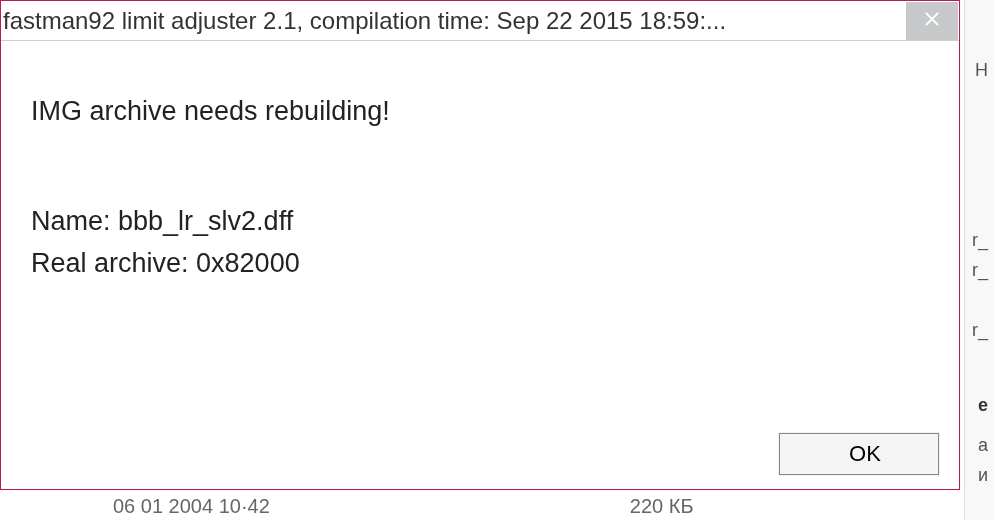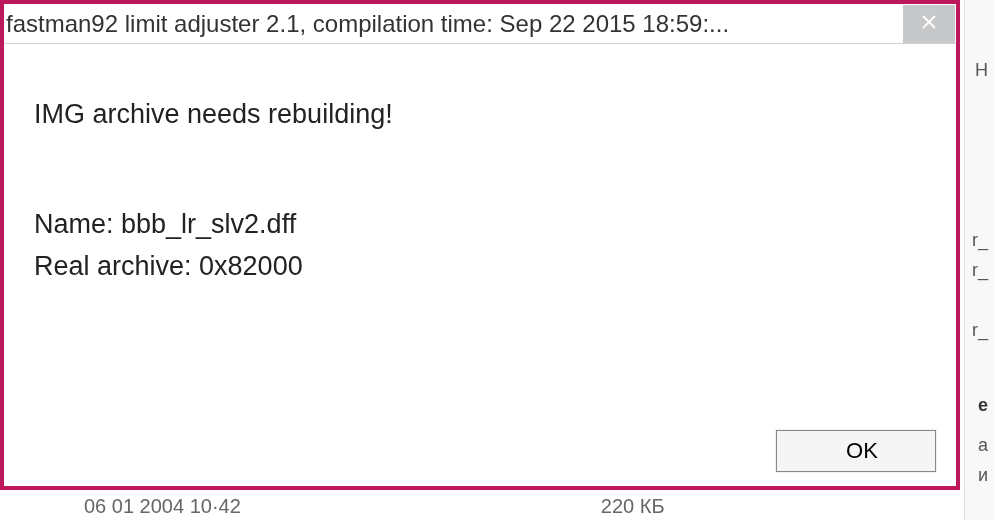--- a/index.html
+++ b/index.html
@@ -23,21 +23,21 @@
       height: 520px;
       background: #ffffff;
     }
     .dialog {
       position: absolute;
       top: 0;
       left: 0;
       width: 960px;
       height: 490px;
       background: #ffffff;
-      border: 4px solid #be185d;
+      border: 1px solid #be185d;
       box-shadow: 0 0 2px rgba(0,0,0,0.1);
     }
     .titlebar {
       height: 40px;
       background: #ffffff;
       border-bottom: 1px solid #d0d0d0;
       display: flex;
       align-items: center;
       justify-content: space-between;
       padding-left: 2px;
@@ -109,21 +109,21 @@
       color: #555;
     }
     .bg-bottom {
       position: absolute;
       bottom: 2px;
       left: 0;
       width: 994px;
       font-size: 20px;
       color: #666;
       display: flex;
-      padding-left: 84px;
+      padding-left: 113px;
     }
     .bg-bottom span:first-child {
       margin-right: 180px;
     }
   </style>
 </head>
 <body>
 
 <div class="backdrop">
   <div class="bg-right">

